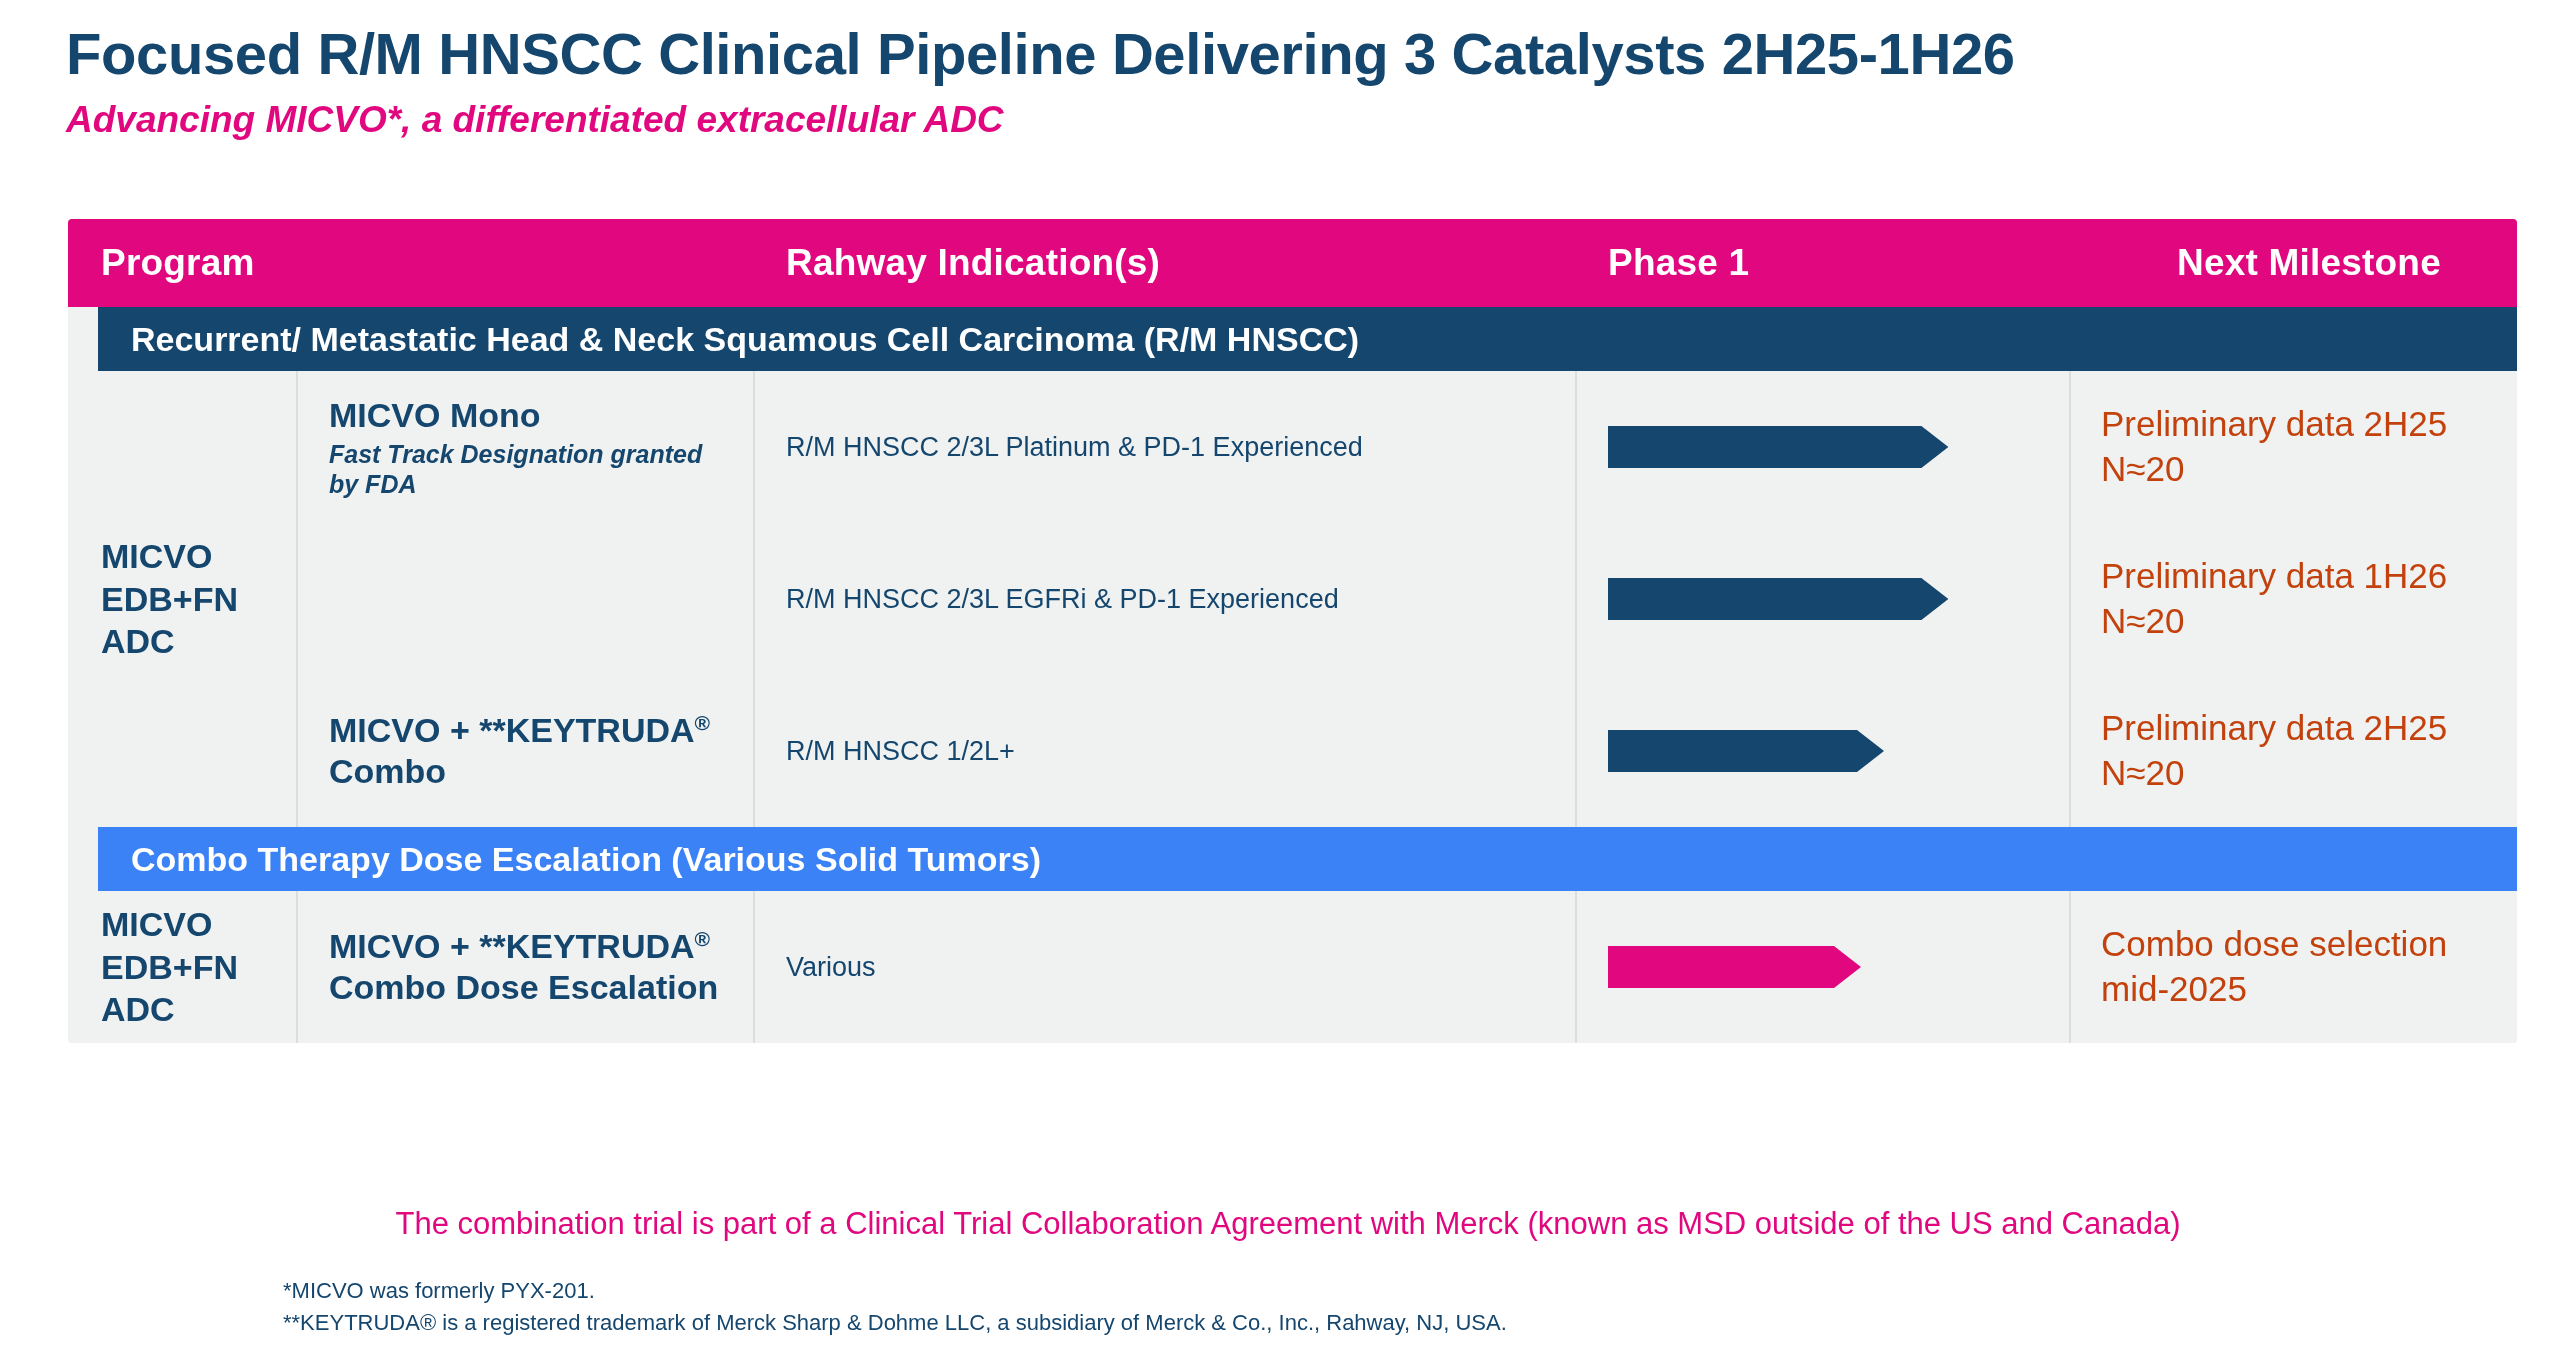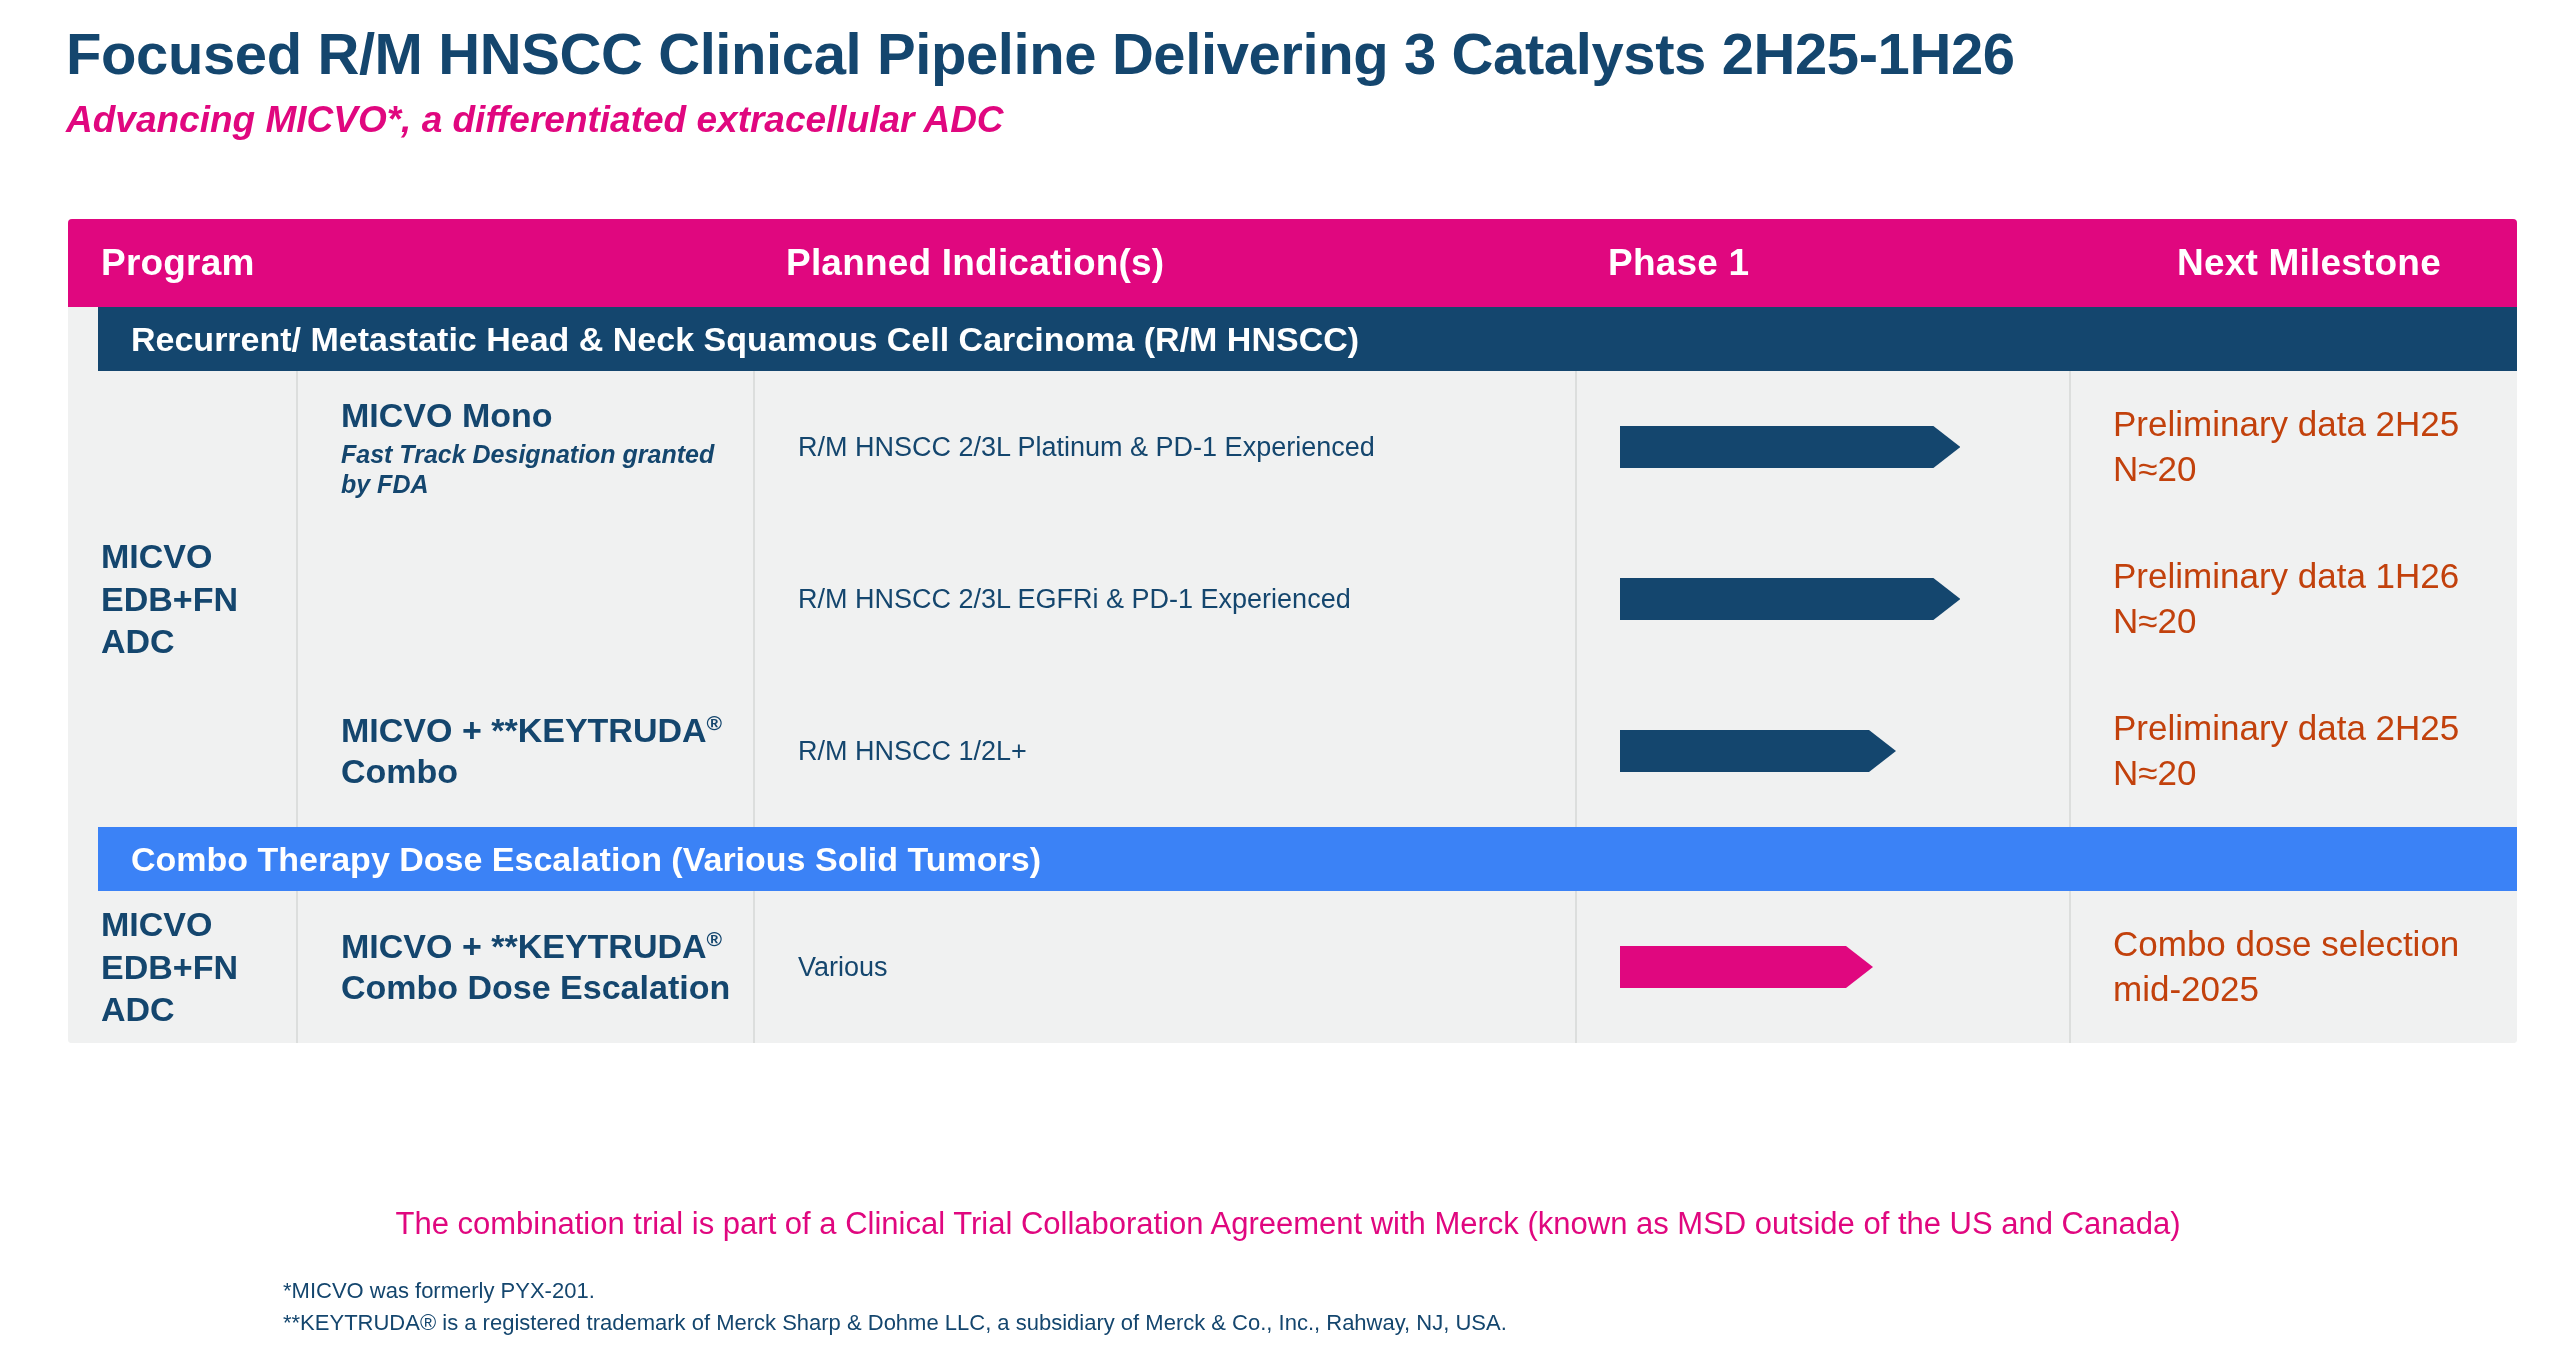--- a/index.html
+++ b/index.html
@@ -105,21 +105,21 @@
     width: 228px; flex: 0 0 228px;
     padding-left: 33px;
     box-sizing: border-box;
     display: flex;
     align-items: center;
     color: #14466e;
     font-size: 34px;
     font-weight: bold;
     line-height: 1.25;
   }
-  .rows-area { flex: 1 1 auto; margin-left: 12px; }
+  .rows-area { flex: 1 1 auto; }
   .data-row {
     display: flex;
     align-items: stretch;
     min-height: 152px;
   }
   .cell-agent {
     width: 457px; flex: 0 0 457px;
     box-sizing: border-box;
     padding: 0 16.4px 0 33px;
     display: flex;
@@ -200,21 +200,21 @@
 <body>
 
 <div id="slide-title">Focused R/M HNSCC Clinical Pipeline Delivering 3 Catalysts 2H25-1H26</div>
 <div id="slide-subtitle">Advancing MICVO*, a differentiated extracellular ADC</div>
 
 <div id="pipeline-table">
 
   <div class="table-header">
     <div class="hcell col-program">Program</div>
     <div class="hcell col-agent"></div>
-    <div class="hcell col-indication">Planned Indication(s)</div>
+    <div class="hcell col-indication">Rahway Indication(s)</div>
     <div class="hcell col-phase">Phase 1</div>
     <div class="hcell col-milestone">Next Milestone</div>
   </div>
 
   <div class="section-band band-navy">
     <span>Recurrent/ Metastatic Head &amp; Neck Squamous Cell Carcinoma (R/M HNSCC)</span>
   </div>
 
   <div class="body-block">
     <div class="vline" style="left:228px"></div>

